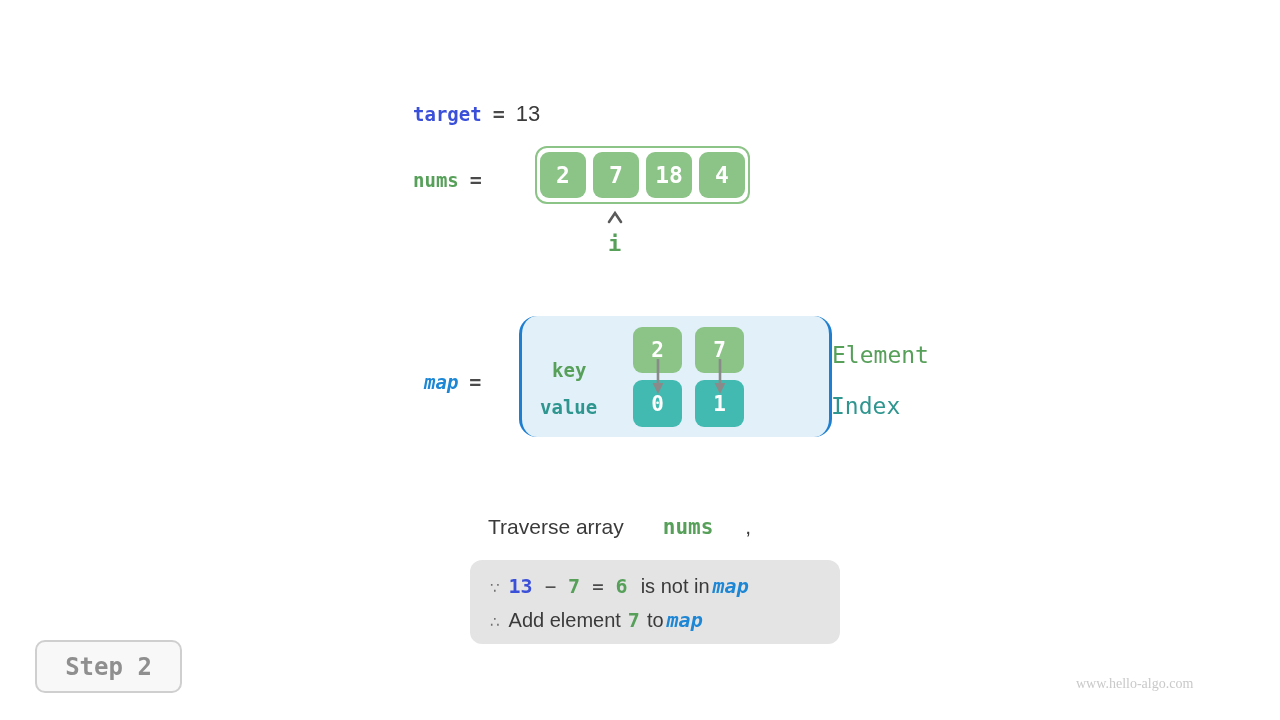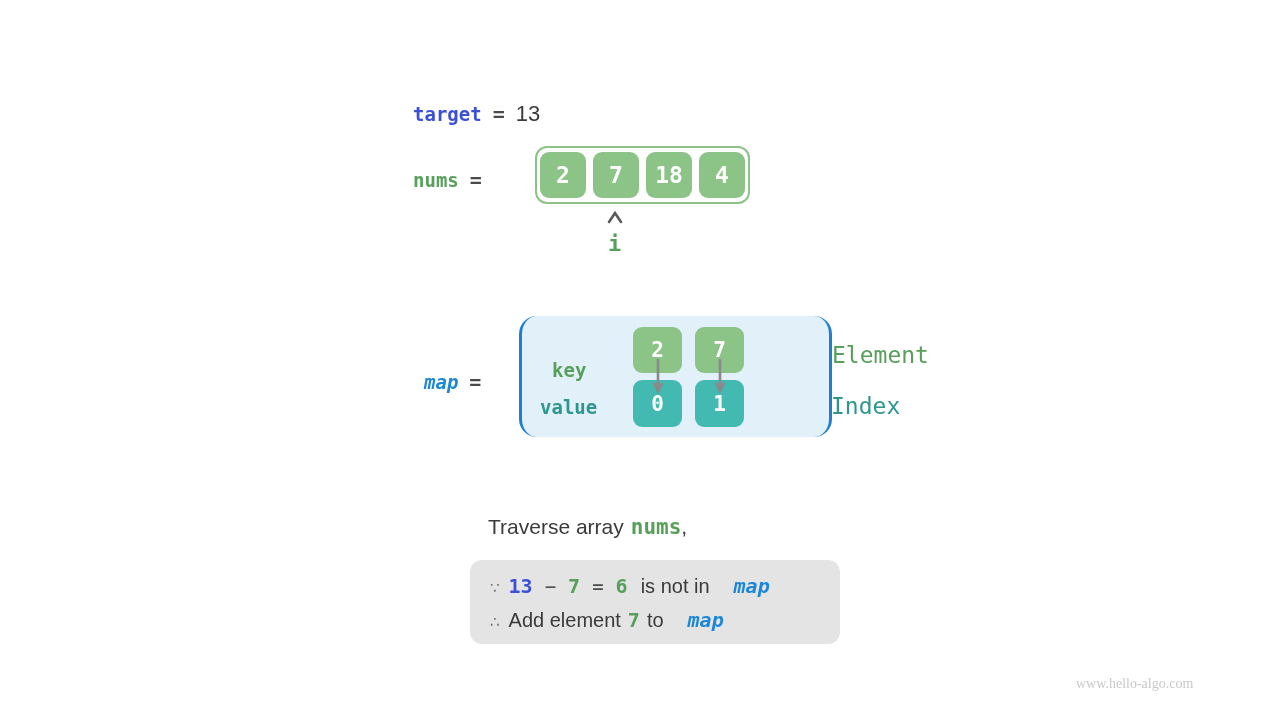--- a/index.html
+++ b/index.html
@@ -29,32 +29,32 @@
            border-right:3px solid var(--bracket_blue,#1E7FD0);border-radius:18px;}
   .map-side-label{font-family:"DejaVu Sans Mono",monospace;font-weight:bold;font-size:19px;}
   .map-cell{position:absolute;width:49px;border-radius:9px;color:#fff;
             font-family:"DejaVu Sans Mono",monospace;font-weight:bold;font-size:21px;
             display:flex;align-items:center;justify-content:center;}
   .kcell{height:46px;top:11px;background:var(--green_box,#8CC387);}
   .vcell{height:47px;top:64px;background:var(--teal_box,#43BAB1);}
 
   .big-tag{font-family:"DejaVu Sans Mono",monospace;font-weight:normal;font-size:23px;}
 
-  .caption{left:488px;top:515px;font-size:21px;color:var(--dark_text,#3A3A3A);display:flex;align-items:baseline;}
+  .caption{left:488px;top:515px;font-size:21px;color:var(--dark_text,#3A3A3A);display:flex;align-items:baseline;gap:32px;}
   .caption .pre{margin-right:7px;}
   .caption .nums-ref{font-family:"DejaVu Sans Mono",monospace;font-weight:bold;color:var(--green_text,#57A05A);font-size:21px;}
 
   .explain-box{left:470px;top:560px;width:370px;height:84px;box-sizing:border-box;
                background:var(--box_bg_gray,#E4E4E4);border-radius:12px;padding:10px 0 0 20px;}
   .eline{display:flex;align-items:baseline;line-height:32px;font-size:20px;color:var(--dark_text,#3A3A3A);}
   .eline .sym{font-size:15px;color:#6E6E6E;margin-right:9px;}
   .eline .num{font-family:"DejaVu Sans Mono",monospace;font-weight:bold;font-size:20px;}
   .eline .op{font-family:"DejaVu Sans Mono",monospace;font-size:19px;color:#4A4A4A;margin:0 12px;}
   .eline .sans-gap-l{margin-left:13px;}
-  .eline .sans-gap-r{margin-right:24px;}
+  .eline .sans-gap-r{margin-right:3px;}
   .eline .gap6{margin:0 7px;}
 
   .step-badge{left:35px;top:640px;width:147px;height:53px;box-sizing:border-box;
               border:2px solid #CFCFCF;border-radius:10px;background:#F8F8F8;
               display:flex;align-items:center;justify-content:center;}
   .step-badge span{font-family:"DejaVu Sans Mono",monospace;font-weight:bold;font-size:24px;color:var(--gray_text,#8F8F8F);}
 
   .watermark{left:1076px;top:676px;font-family:Liberation Serif, serif;font-size:14px;color:var(--watermark_gray,#C9C9C9);}
 </style>
 </head>
@@ -131,16 +131,19 @@
     </div>
     <div class="eline">
       <span class="sym">∴</span>
       <span>Add element</span>
       <span class="num green gap6">7</span>
       <span class="sans-gap-r">to</span>
       <span class="num azure">map</span>
     </div>
   </div>
 
+  <div class="abs step-badge">
+    <span>Step 2</span>
+  </div>
 
   <div class="abs watermark">www.hello-algo.com</div>
 
 </div>
 
 </body></html>

